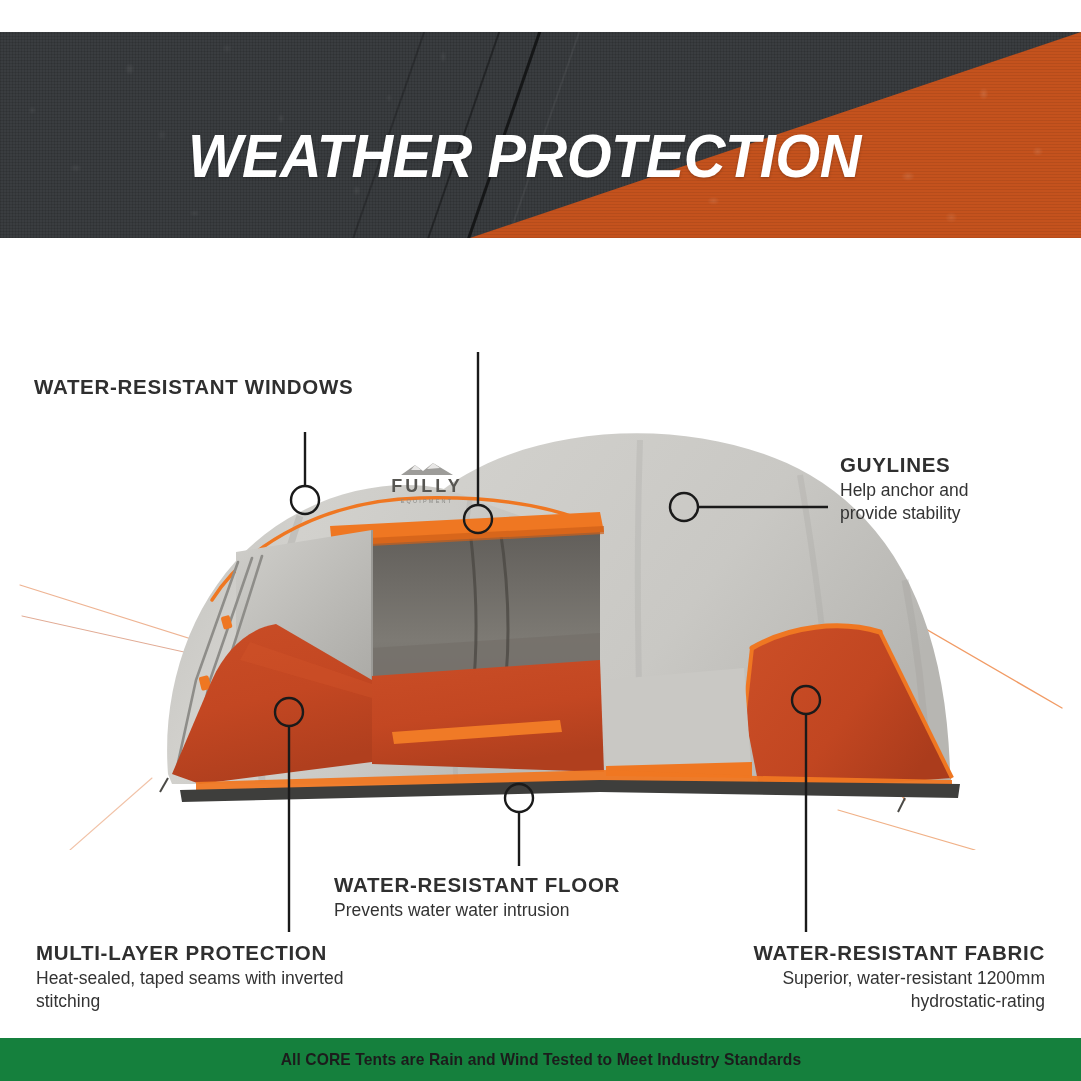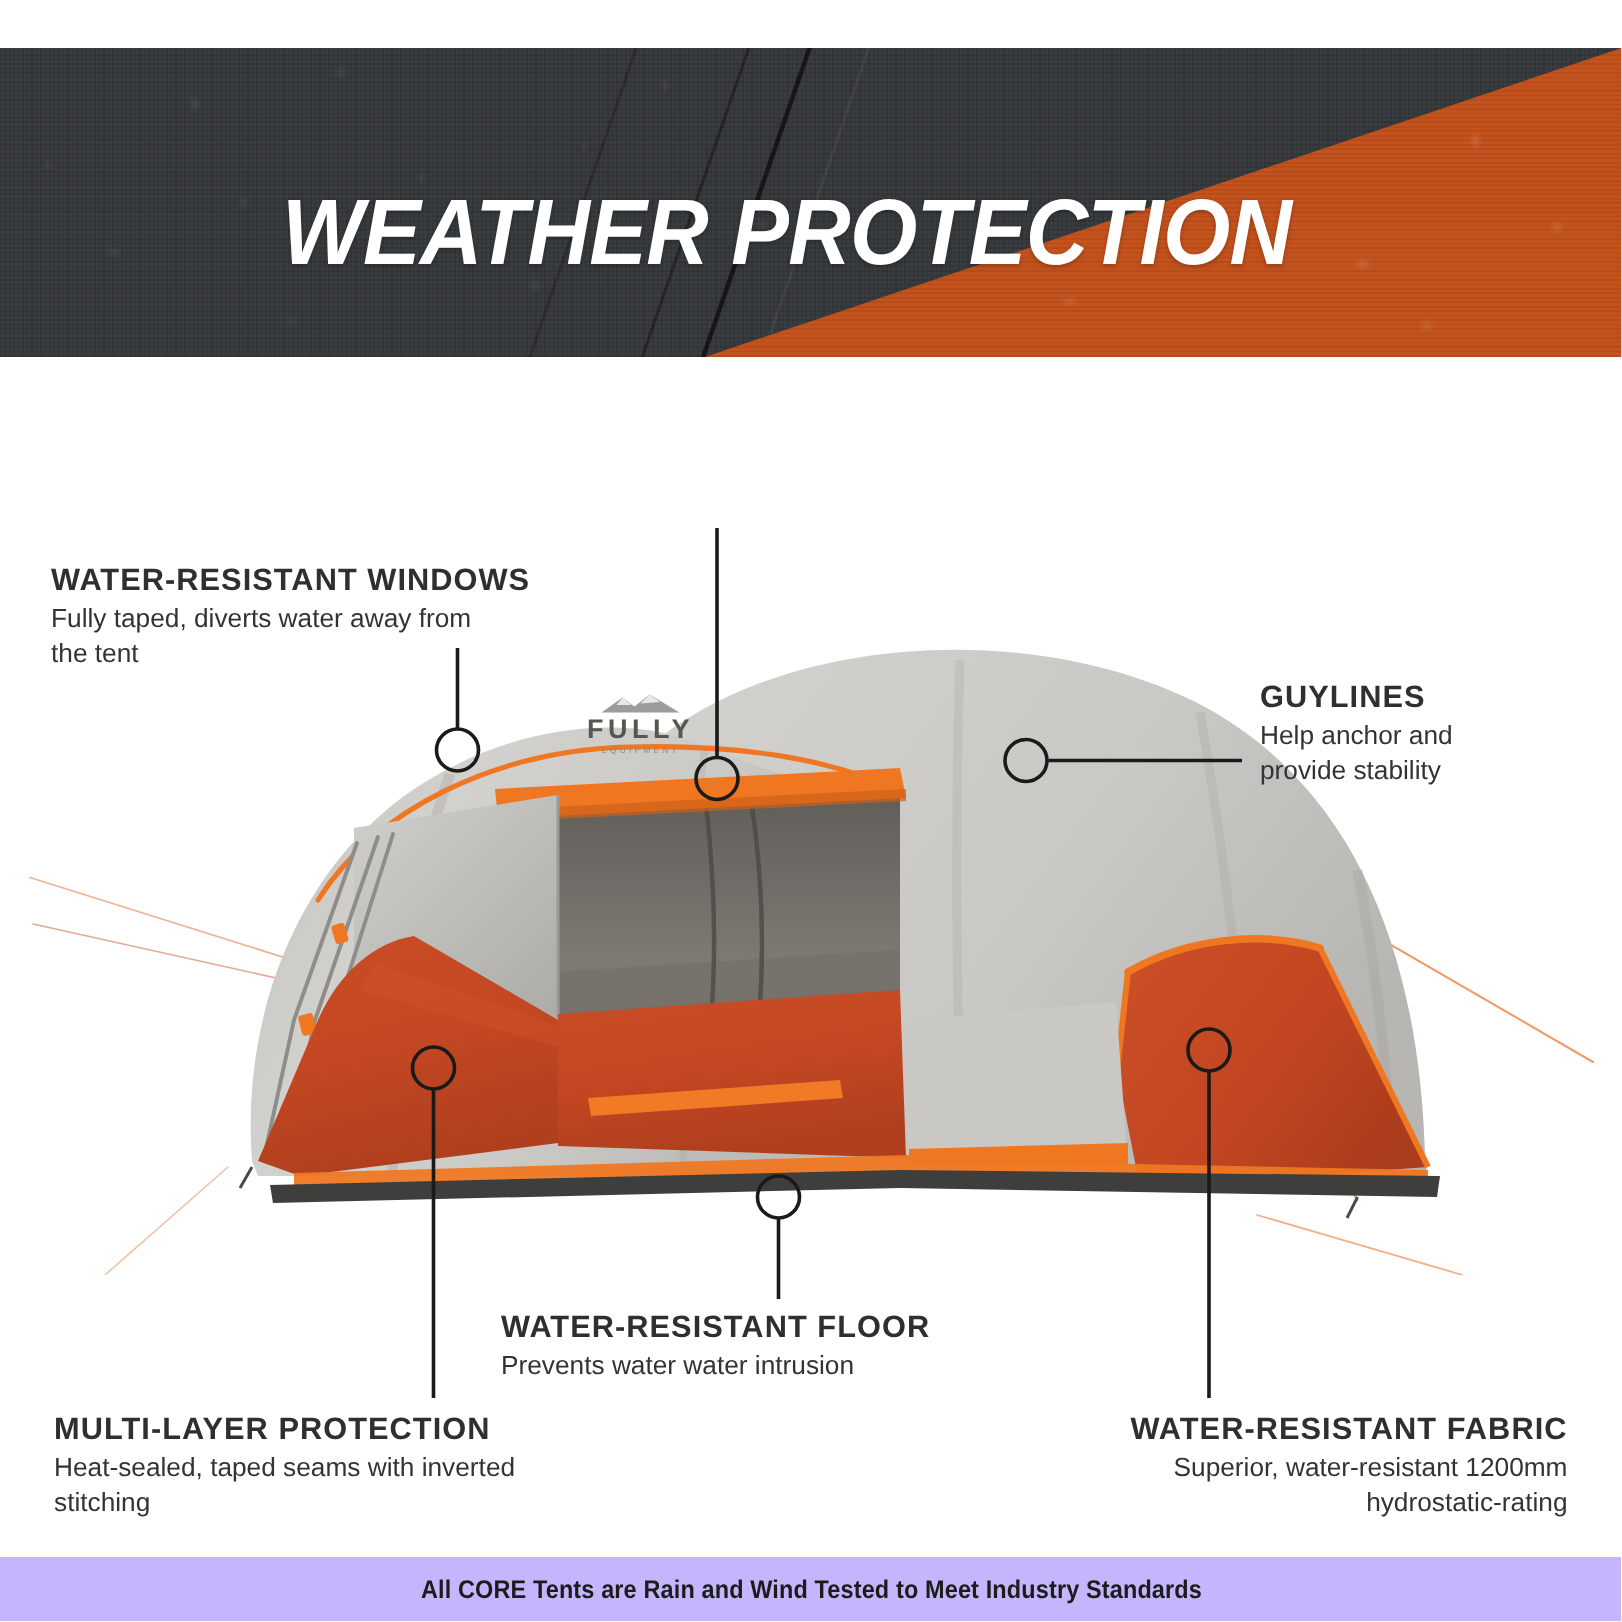--- a/index.html
+++ b/index.html
@@ -139,21 +139,21 @@
     height: 470px;
   }
 
   
   #footer {
     position: absolute;
     left: 0;
     top: 1038px;
     width: 1081px;
     height: 43px;
-    background: #c4b5fd;
+    background: #15803d;
     display: flex;
     align-items: center;
     justify-content: center;
   }
   #footer-text {
     font-size: 17px;
     font-weight: bold;
     color: #1c1c1c;
     letter-spacing: 0.1px;
     transform: scaleX(0.92);
@@ -306,21 +306,20 @@
       <circle cx="289" cy="712" r="14"></circle>
 
       <path d="M806 714 L 806 932"></path>
       <circle cx="806" cy="700" r="14"></circle>
     </g>
   </svg>
 
 
   <div class="callout" style="left:34px; top:374px;">
     <div class="c-title">WATER-RESISTANT WINDOWS</div>
-    <div class="c-body">Fully taped, diverts water away from<br>the tent</div>
   </div>
 
   <div class="callout" style="left:840px; top:452px;">
     <div class="c-title">GUYLINES</div>
     <div class="c-body">Help anchor and<br>provide stability</div>
   </div>
 
   <div class="callout align-center" style="left:334px; top:872px; width:372px;">
     <div class="c-title">WATER-RESISTANT FLOOR</div>
     <div class="c-body">Prevents water water intrusion</div>

